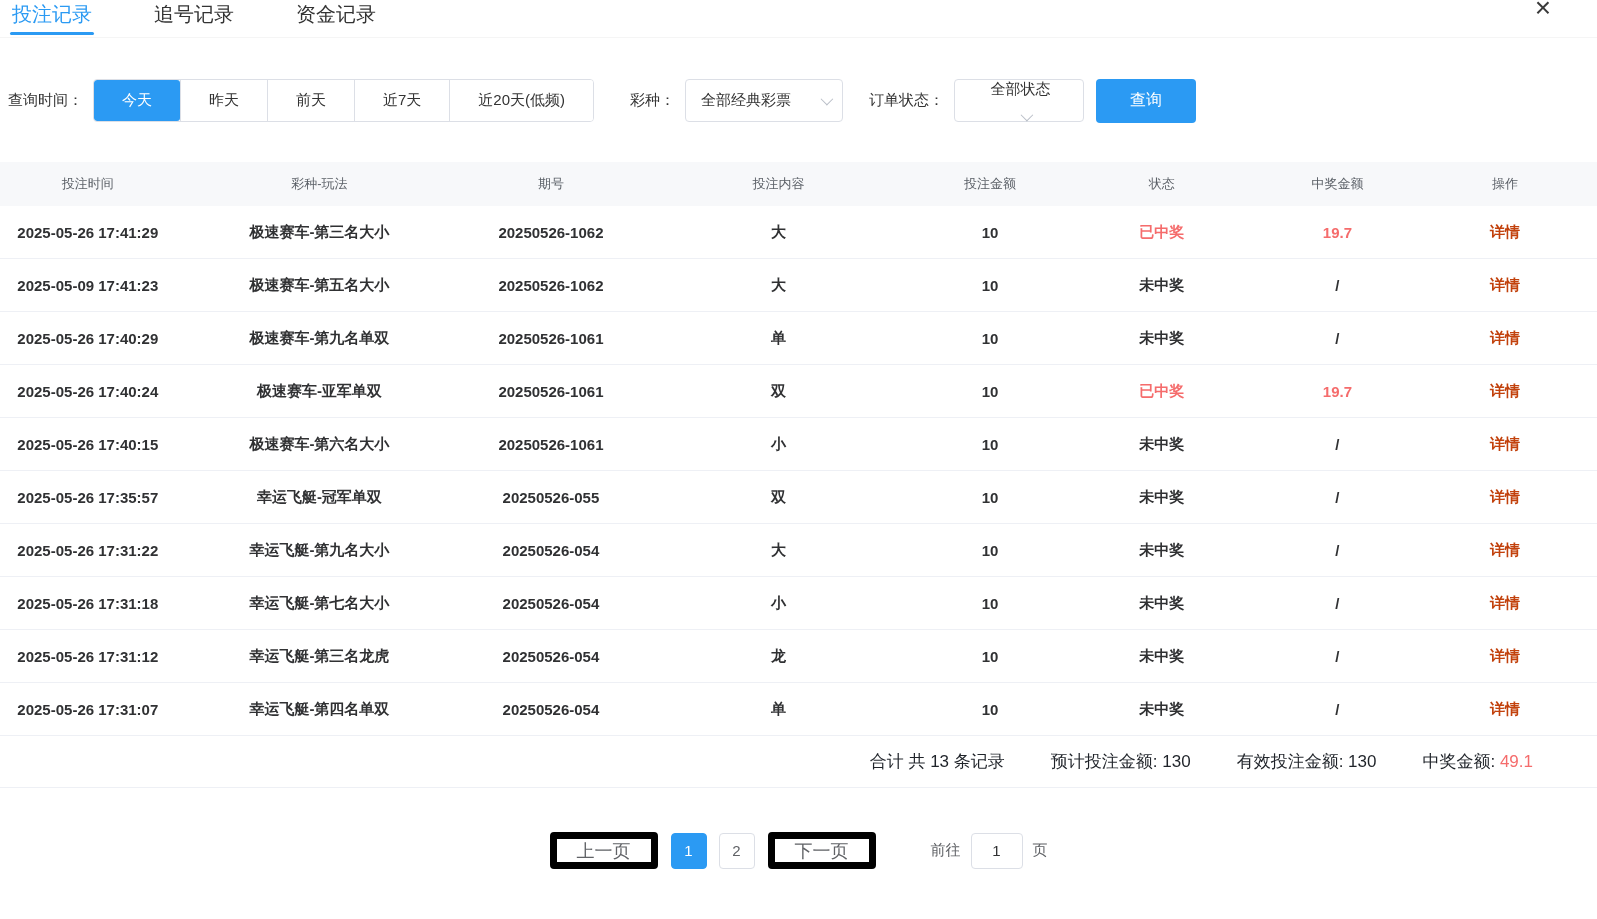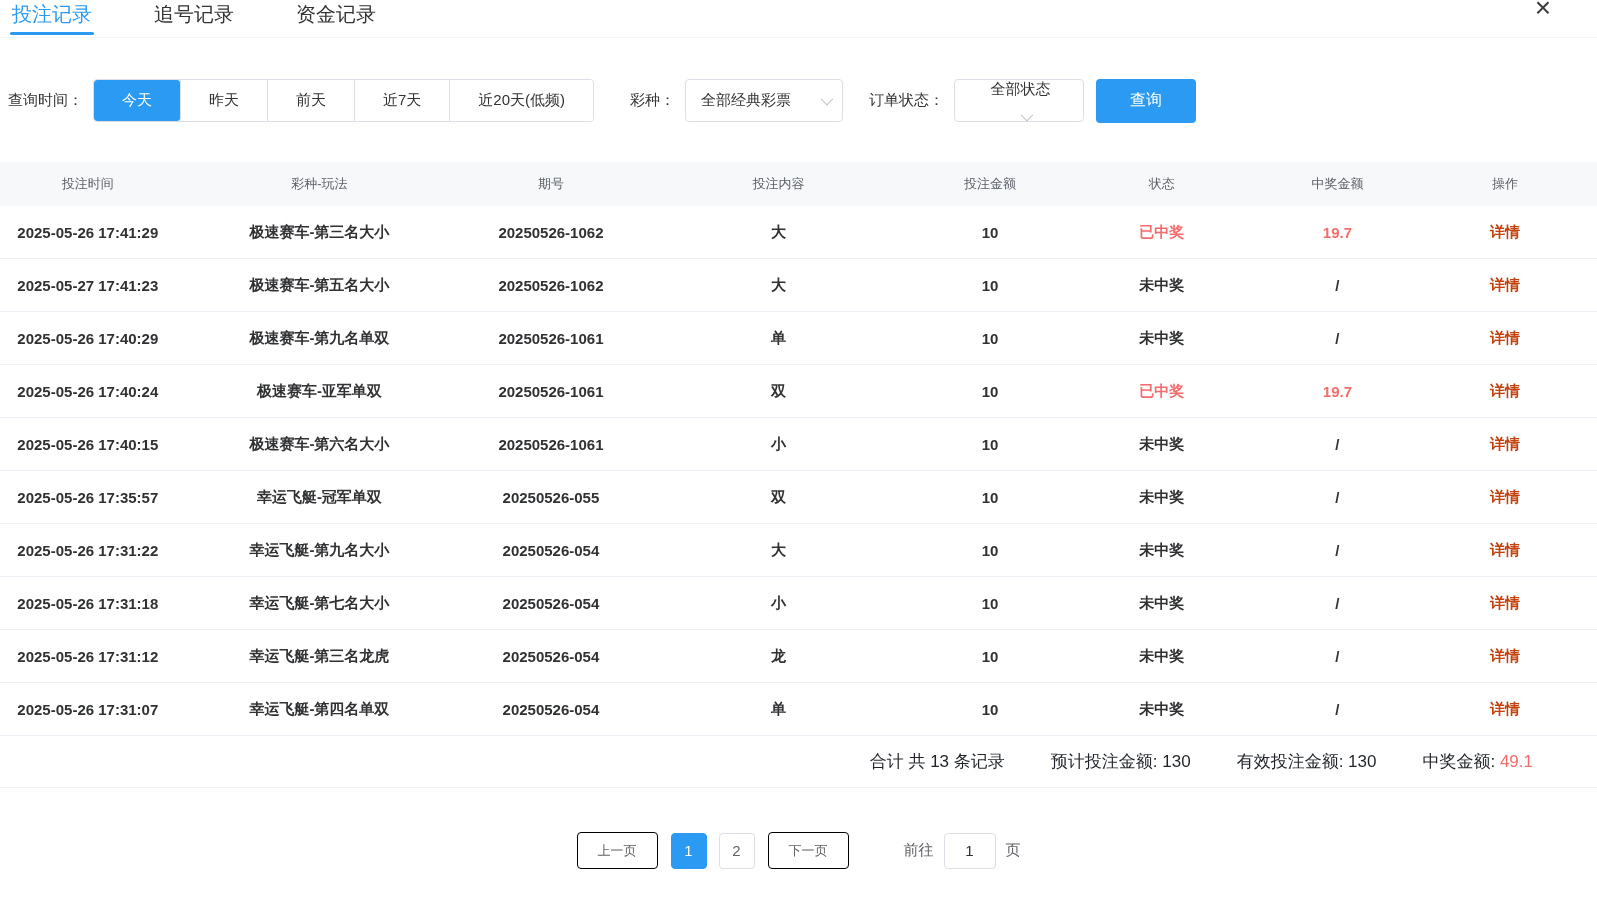--- a/index.html
+++ b/index.html
@@ -36,21 +36,21 @@
   .c1 { width: 11%; } .c2 { width: 18%; } .c3 { width: 11%; } .c4 { width: 17.5%; }
   .c5 { width: 9%; } .c6 { width: 12.5%; } .c7 { width: 9.5%; } .c8 { width: 11.5%; }
   .red { color: #f56c6c; }
   .link { color: #c2410c; cursor: pointer; }
 
   
   .summary { display: flex; justify-content: flex-end; align-items: center; height: 52px; border-bottom: 1px solid #eef0f5; font-size: 17px; color: #1f2329; padding-right: 64px; gap: 46px; white-space: nowrap; }
 
   
   .pagination { display: flex; justify-content: center; align-items: center; margin-top: 44px; gap: 13px; font-size: 15px; color: #606266; }
-  .page-btn { height: 37px; padding: 0 20px; border: 1px solid #000000; border-radius: 4px; background: #fff; color: #606266; font-size: 13px; cursor: pointer; font-family: inherit; }
+  .page-btn { height: 37px; padding: 0 20px; border: 7px solid #000000; border-radius: 4px; background: #fff; color: #606266; font-size: 18px; cursor: pointer; font-family: inherit; }
   .pages { display: flex; gap: 12px; }
   .page-num { width: 36px; height: 36px; border: 1px solid #dcdfe6; border-radius: 4px; display: flex; align-items: center; justify-content: center; cursor: pointer; background: #fff; color: #606266; font-size: 15px; }
   .page-num.active { background: #2b9af3; border-color: #2b9af3; color: #fff; }
   .goto { display: flex; align-items: center; gap: 10px; margin-left: 42px; color: #606266; font-size: 15px; }
   .goto input { width: 52px; height: 36px; border: 1px solid #dcdfe6; border-radius: 4px; text-align: center; font-size: 15px; color: #303133; font-family: inherit; }
 </style>
 </head>
 <body>
 
 <div class="tab-bar">
@@ -100,21 +100,21 @@
     <div class="td c3">20250526-1062</div>
     <div class="td c4">大</div>
     <div class="td c5">10</div>
     <div class="td c6 red">已中奖</div>
     <div class="td c7 red">19.7</div>
     <div class="td c8">
       <span class="link">详情</span>
     </div>
   </div>
       <div class="tr">
-    <div class="td c1">2025-05-27 17:41:23</div>
+    <div class="td c1">2025-05-09 17:41:23</div>
     <div class="td c2">极速赛车-第五名大小</div>
     <div class="td c3">20250526-1062</div>
     <div class="td c4">大</div>
     <div class="td c5">10</div>
     <div class="td c6">未中奖</div>
     <div class="td c7">/</div>
     <div class="td c8">
       <span class="link">详情</span>
     </div>
   </div>

